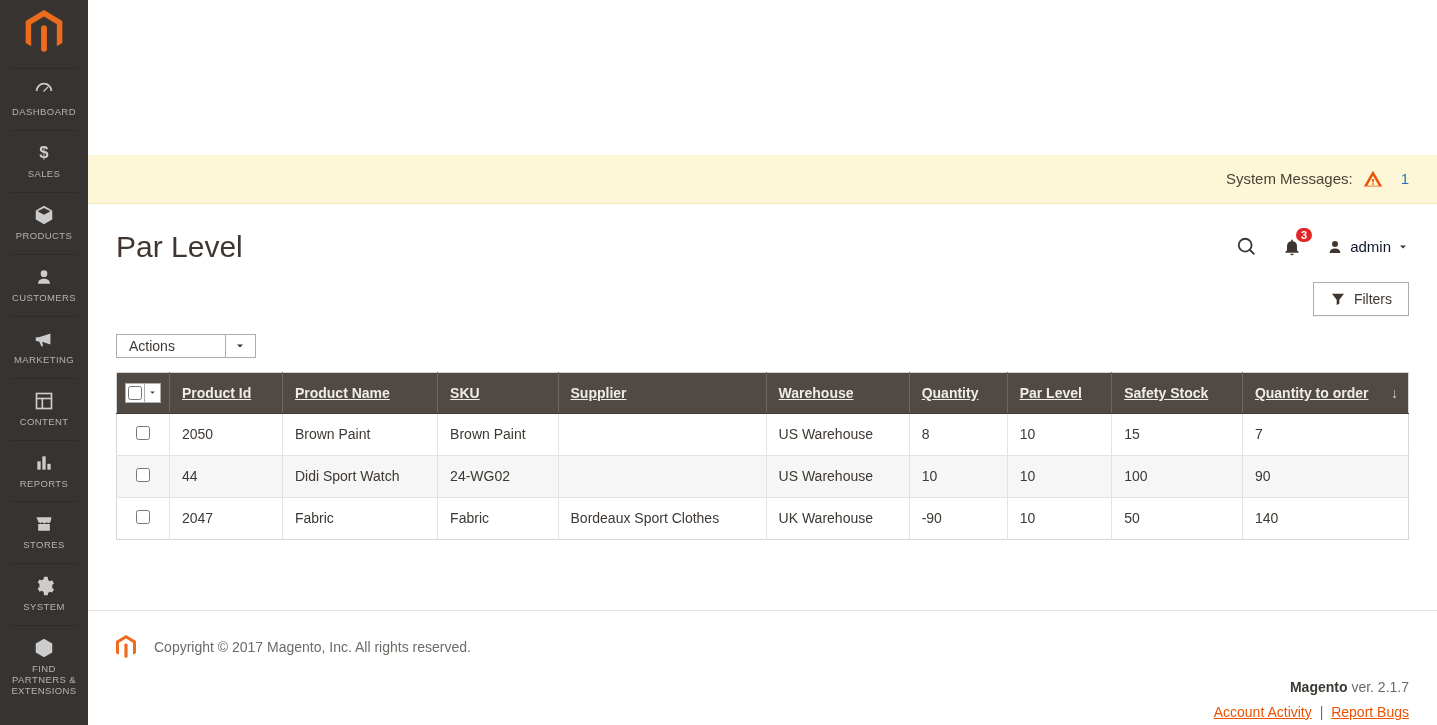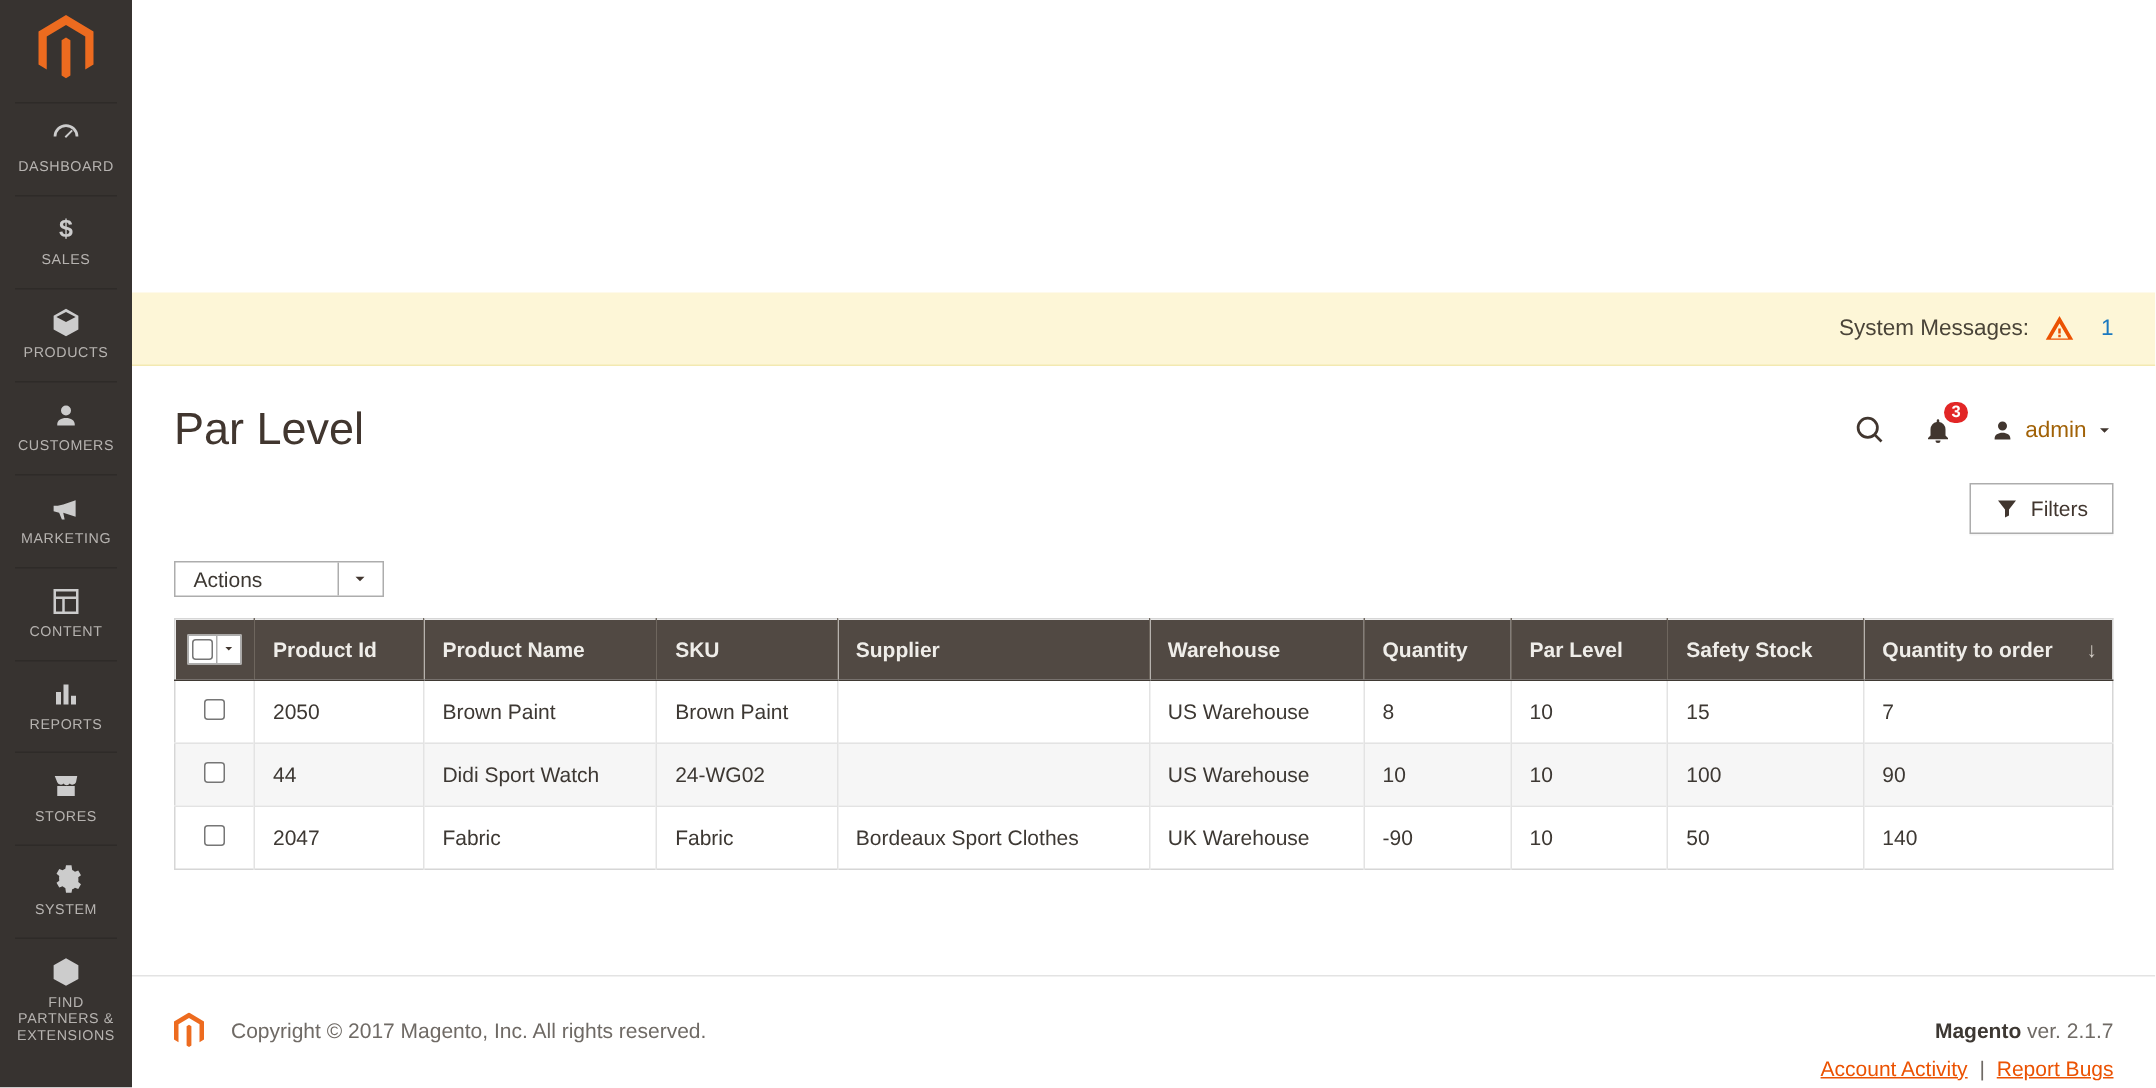--- a/index.html
+++ b/index.html
@@ -114,21 +114,21 @@
     font-size: 11px;
     font-weight: 600;
     padding: 1px 5px;
     border-radius: 10px;
   }
   .admin-drop {
     display: flex;
     align-items: center;
     gap: 6px;
     cursor: pointer;
-    color: #a16207;
+    color: #0f172a;
     font-size: 15px;
   }
 
   .toolbar {
     display: flex;
     justify-content: flex-end;
     padding: 8px 28px 18px 28px;
   }
   .filters-btn {
     display: flex;
@@ -178,20 +178,21 @@
   table.grid thead th {
     background: #514943;
     color: #efede9;
     font-weight: 600;
     font-size: 14px;
     text-align: left;
     padding: 12px 12px;
     border-left: 1px solid #6e665e;
     border-bottom: 1px solid #3f3933;
     position: relative;
+    text-decoration: underline;
   }
   table.grid thead th:first-child { border-left: none; width:50px; text-align:center; padding:8px; }
   table.grid thead th:last-child .sort-arrow {
     position:absolute; right:10px; top:50%; transform:translateY(-50%); font-size:14px; color:#d4cfc8;
   }
   table.grid tbody td {
     padding: 12px 12px;
     border-top: 1px solid #e3e3e3;
     border-left: 1px solid #e3e3e3;
     color: #3d3833;
@@ -214,21 +215,21 @@
     border-top: 1px solid #e3e3e3;
     padding: 24px 28px 0 28px;
     display: flex;
     justify-content: space-between;
     align-items: flex-start;
     font-size: 14px;
     color: #6f6a65;
   }
   .footer-left { display:flex; align-items:center; gap:16px; }
   .footer-logo { width:22px; height:24px; display:flex; align-items:center; }
-  .footer-right { text-align: right; line-height:1.8; }
+  .footer-right { text-align: right; line-height:1.8;margin-top:40px; }
   .footer-right .ver strong { color:#3d3833; font-weight:700; }
   .footer-links a { color:#eb5202; text-decoration: underline; }
   .footer-links .sep { color:#6f6a65; margin:0 4px; }
 </style>
 </head>
 <body>
 
 <div class="sidebar">
   <div class="logo">
     <svg viewBox="0 0 100 120" width="38" height="44">

